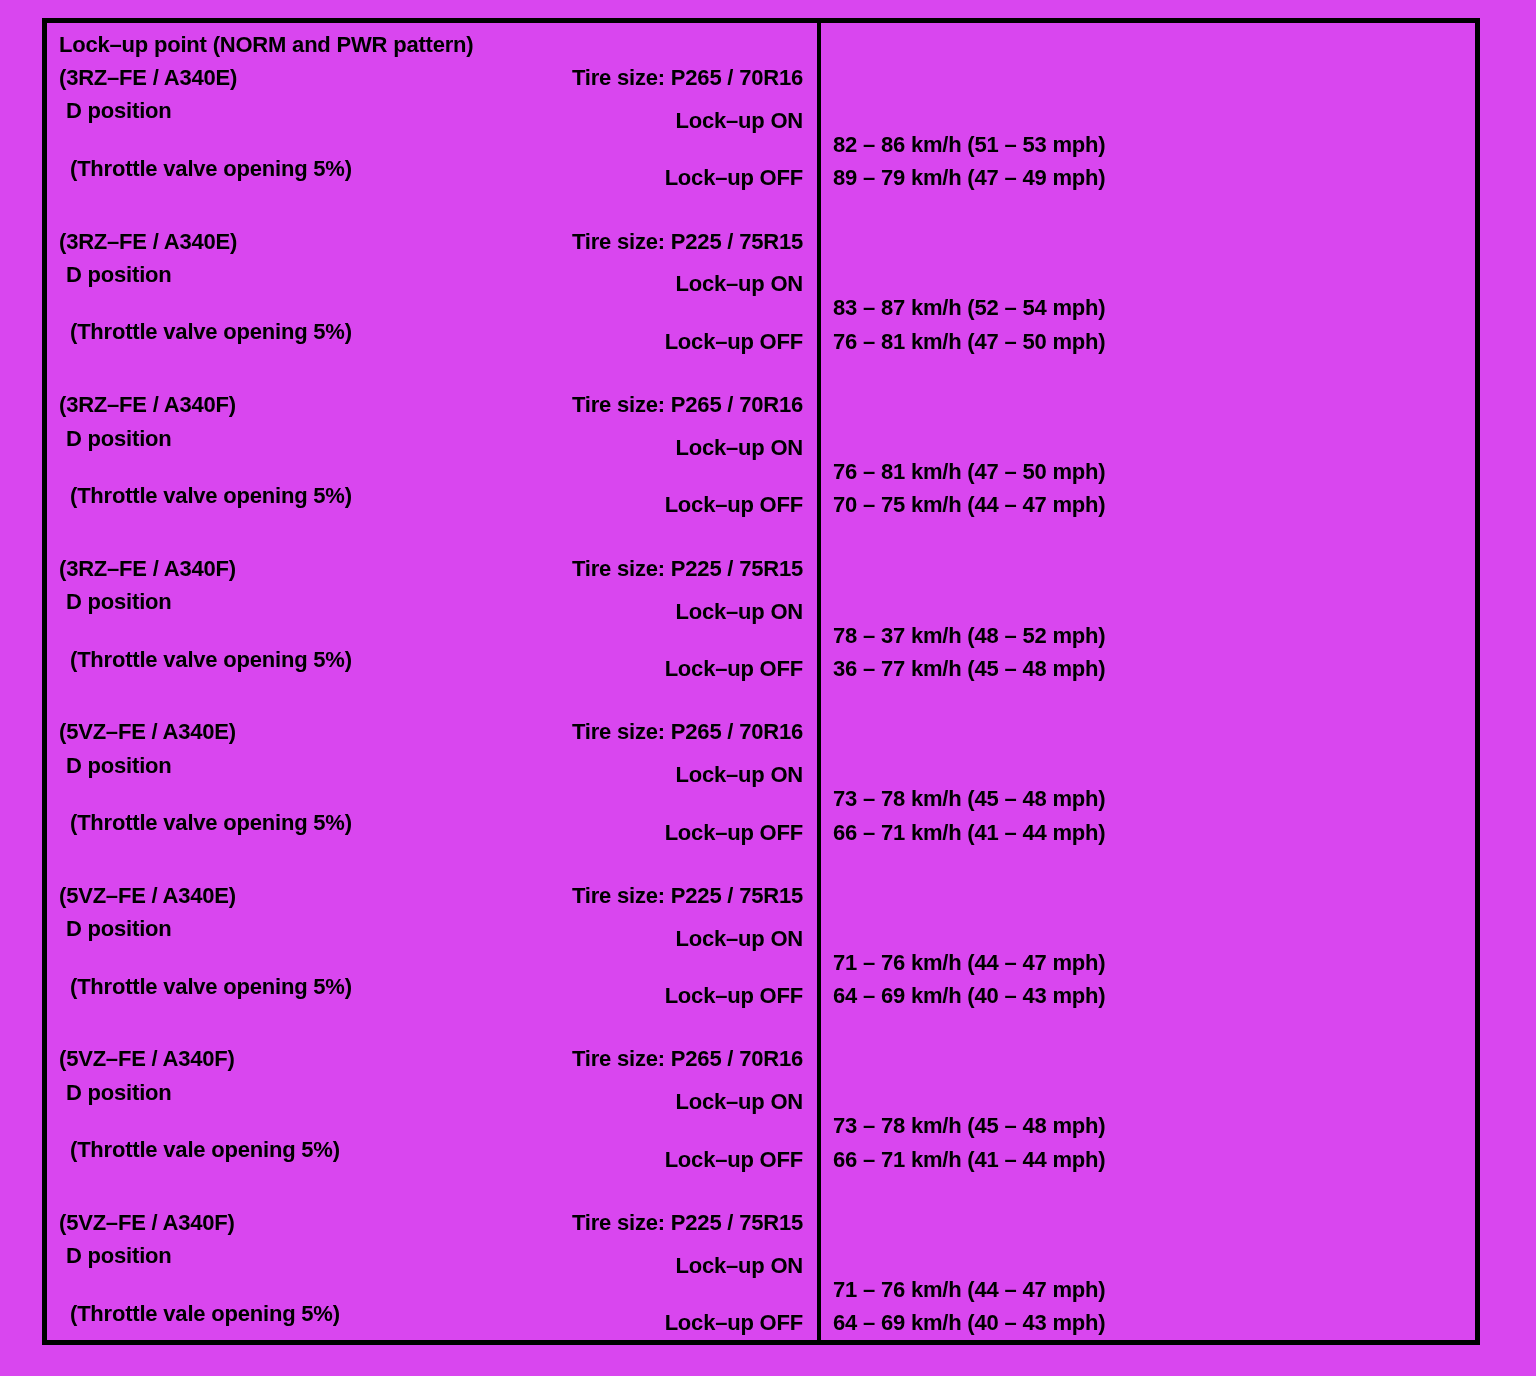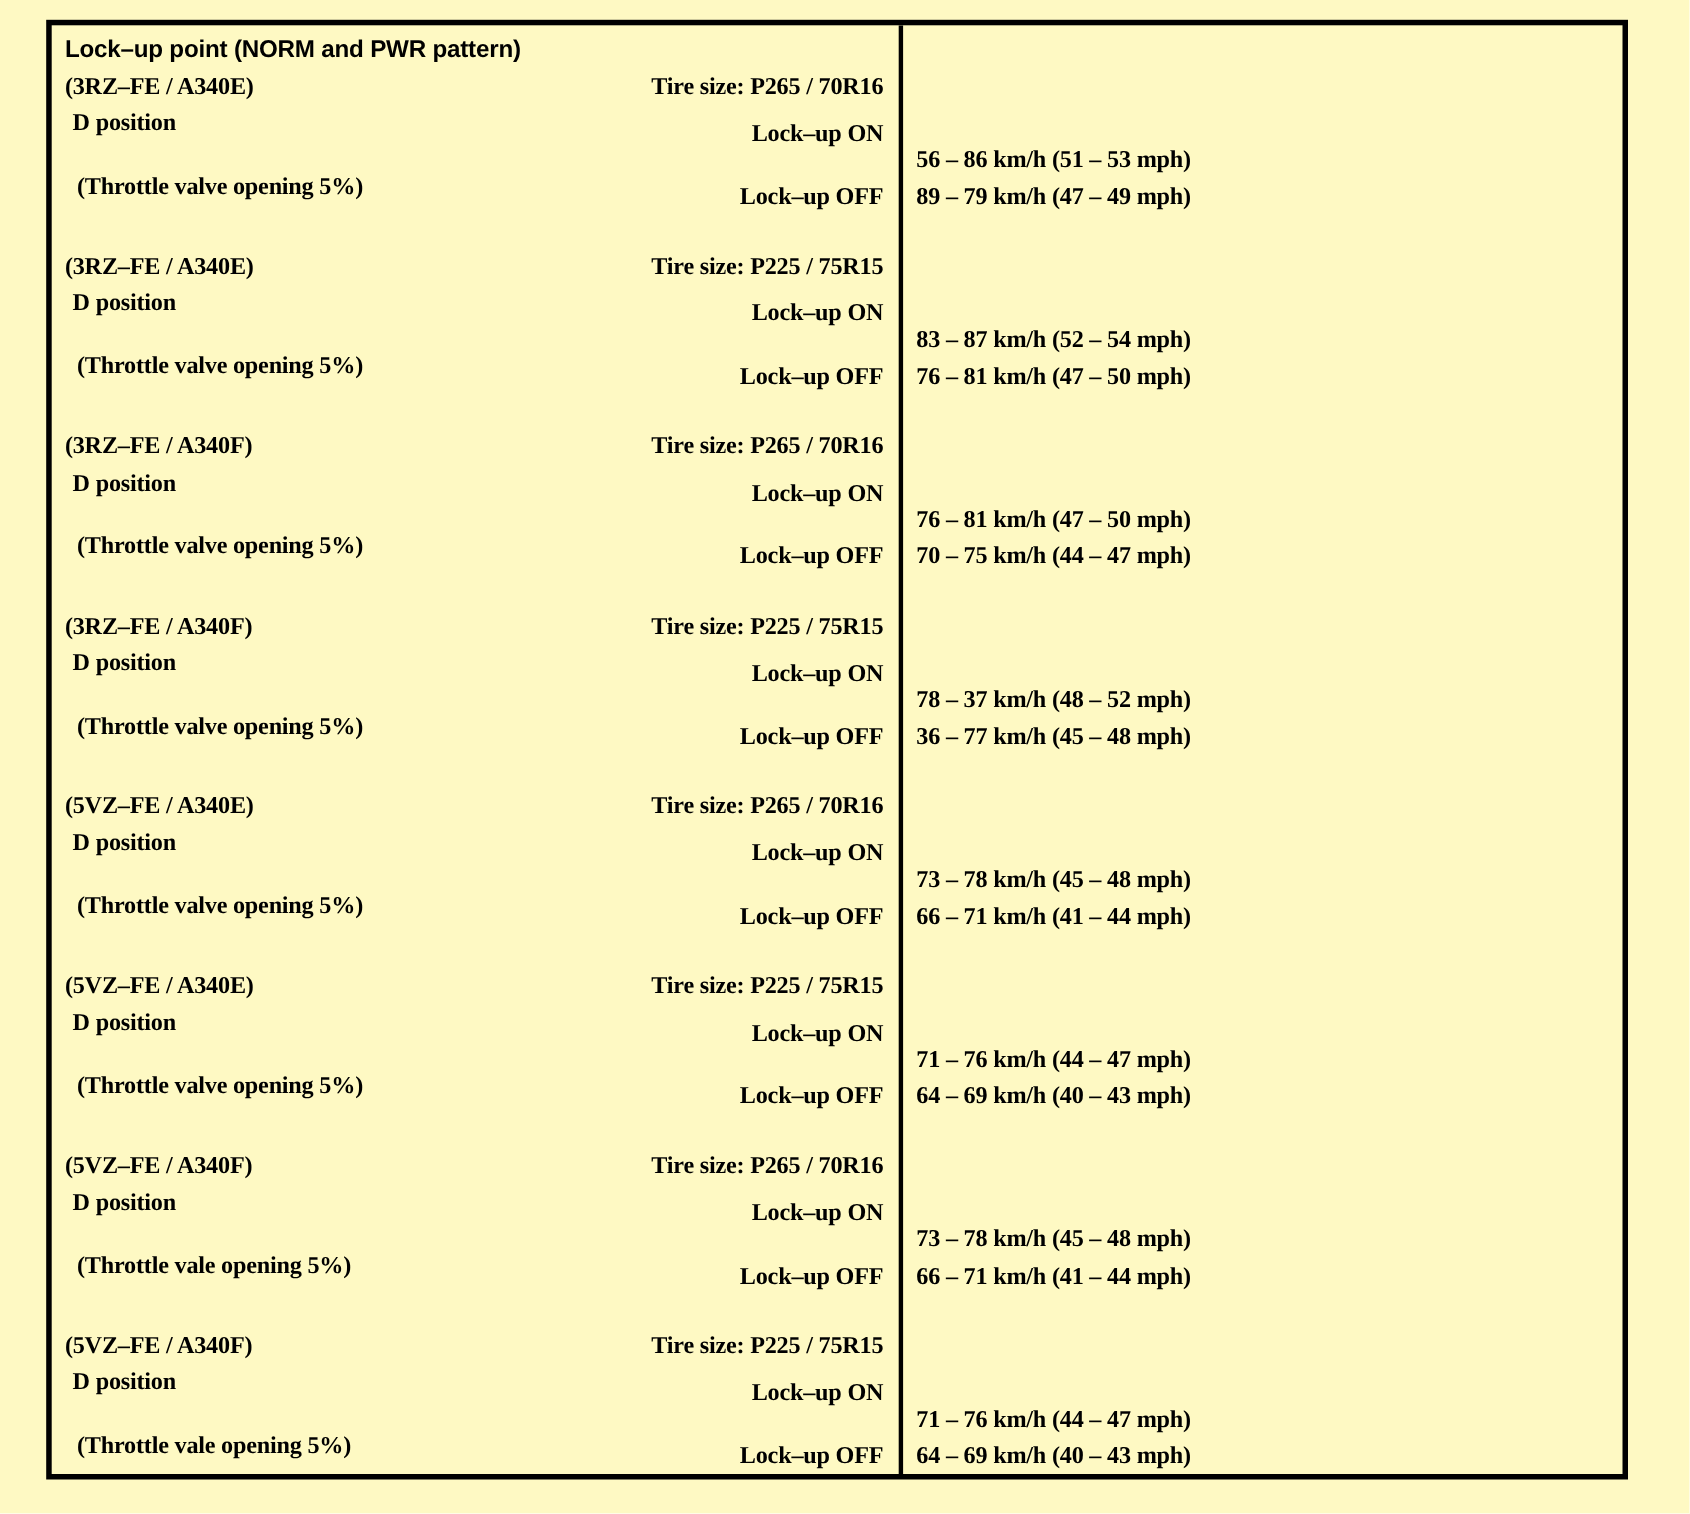--- a/index.html
+++ b/index.html
@@ -2,21 +2,21 @@
 <html><head>
 <meta charset="utf-8">
 <style>
   html, body {
     margin: 0; padding: 0;
     width: 1536px; height: 1376px;
     background: #ffffff;
     font-family: "Liberation Sans", sans-serif;
     color: #000000;
   }
-  .page { position: relative; width: 1536px; height: 1376px; background: #fef9c3; }
+  .page { position: relative; width: 1536px; height: 1376px; background: #d946ef; }
   .spec-table {
     position: absolute; left: 42px; top: 18px;
     width: 1438px; height: 1327px;
     border: 5px solid #000;
     box-sizing: border-box;
     padding-top: 5px;
     overflow: hidden;
   }
   .vdivider {
     position: absolute; left: 770px; top: 0; bottom: 0;
@@ -36,21 +36,21 @@
     box-sizing: border-box;
     display: flex;
     justify-content: space-between;
     padding-left: 12px;
     padding-right: 14px;
   }
   .rightcell {
     flex: 1;
     padding-left: 16px;
   }
-  .section { margin-bottom: 30px; font-family: Liberation Serif, serif; }
+  .section { margin-bottom: 30px; }
   .pos-label { padding-left: 7px; }
   .throttle-label { padding-left: 11px; margin-top: 48px; }
 </style>
 </head>
 <body>
 
 <div class="page">
   <div class="spec-table">
     <div class="vdivider"></div>
 
@@ -72,21 +72,21 @@
       <div class="leftcell">
         <span class="pos-label">D position</span>
       </div>
     </div>
     <div class="row">
       <div class="leftcell">
         <span class="throttle-label">(Throttle valve opening 5%)</span>
         <span>Lock–up ON</span>
       </div>
       <div class="rightcell">
-        <span>56 – 86 km/h (51 – 53 mph)</span>
+        <span>82 – 86 km/h (51 – 53 mph)</span>
       </div>
     </div>
     <div class="row">
       <div class="leftcell">
         <span></span>
         <span>Lock–up OFF</span>
       </div>
       <div class="rightcell">
         <span>89 – 79 km/h (47 – 49 mph)</span>
       </div>

